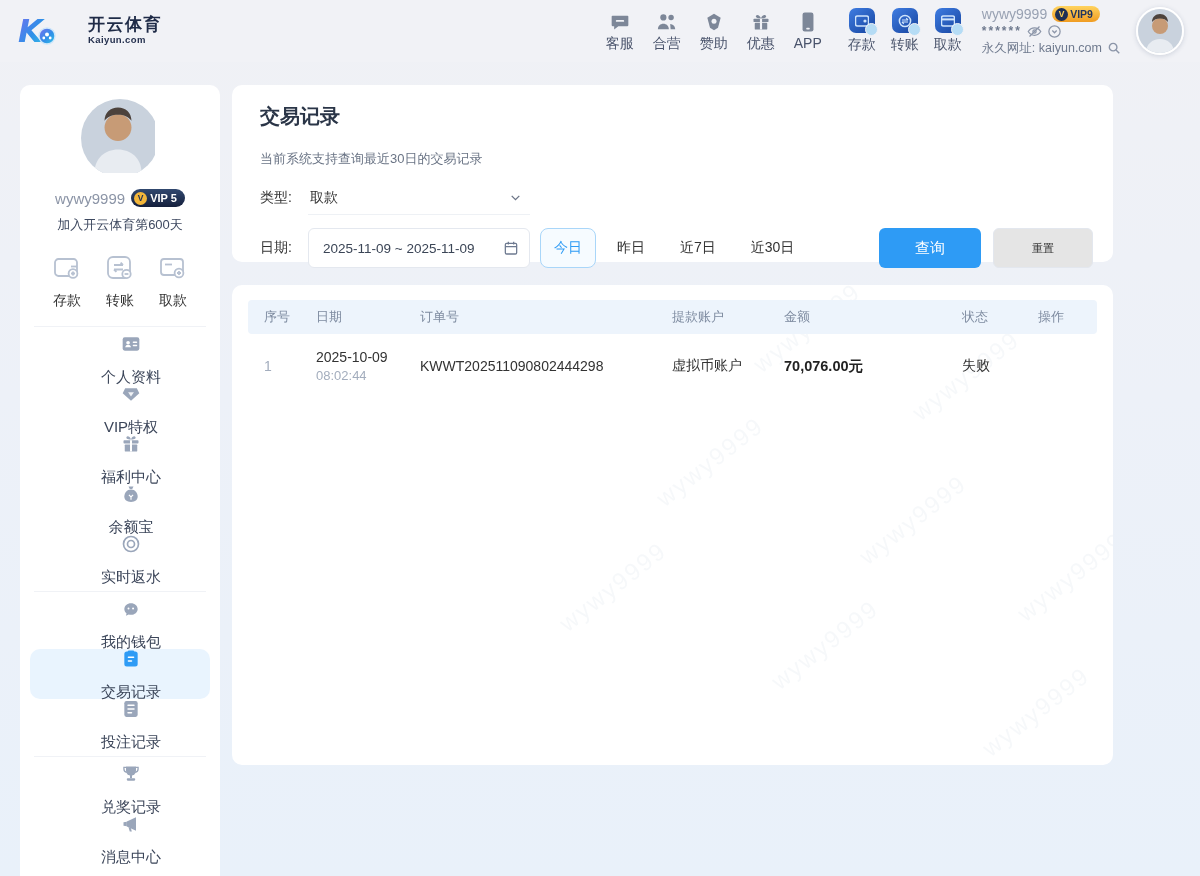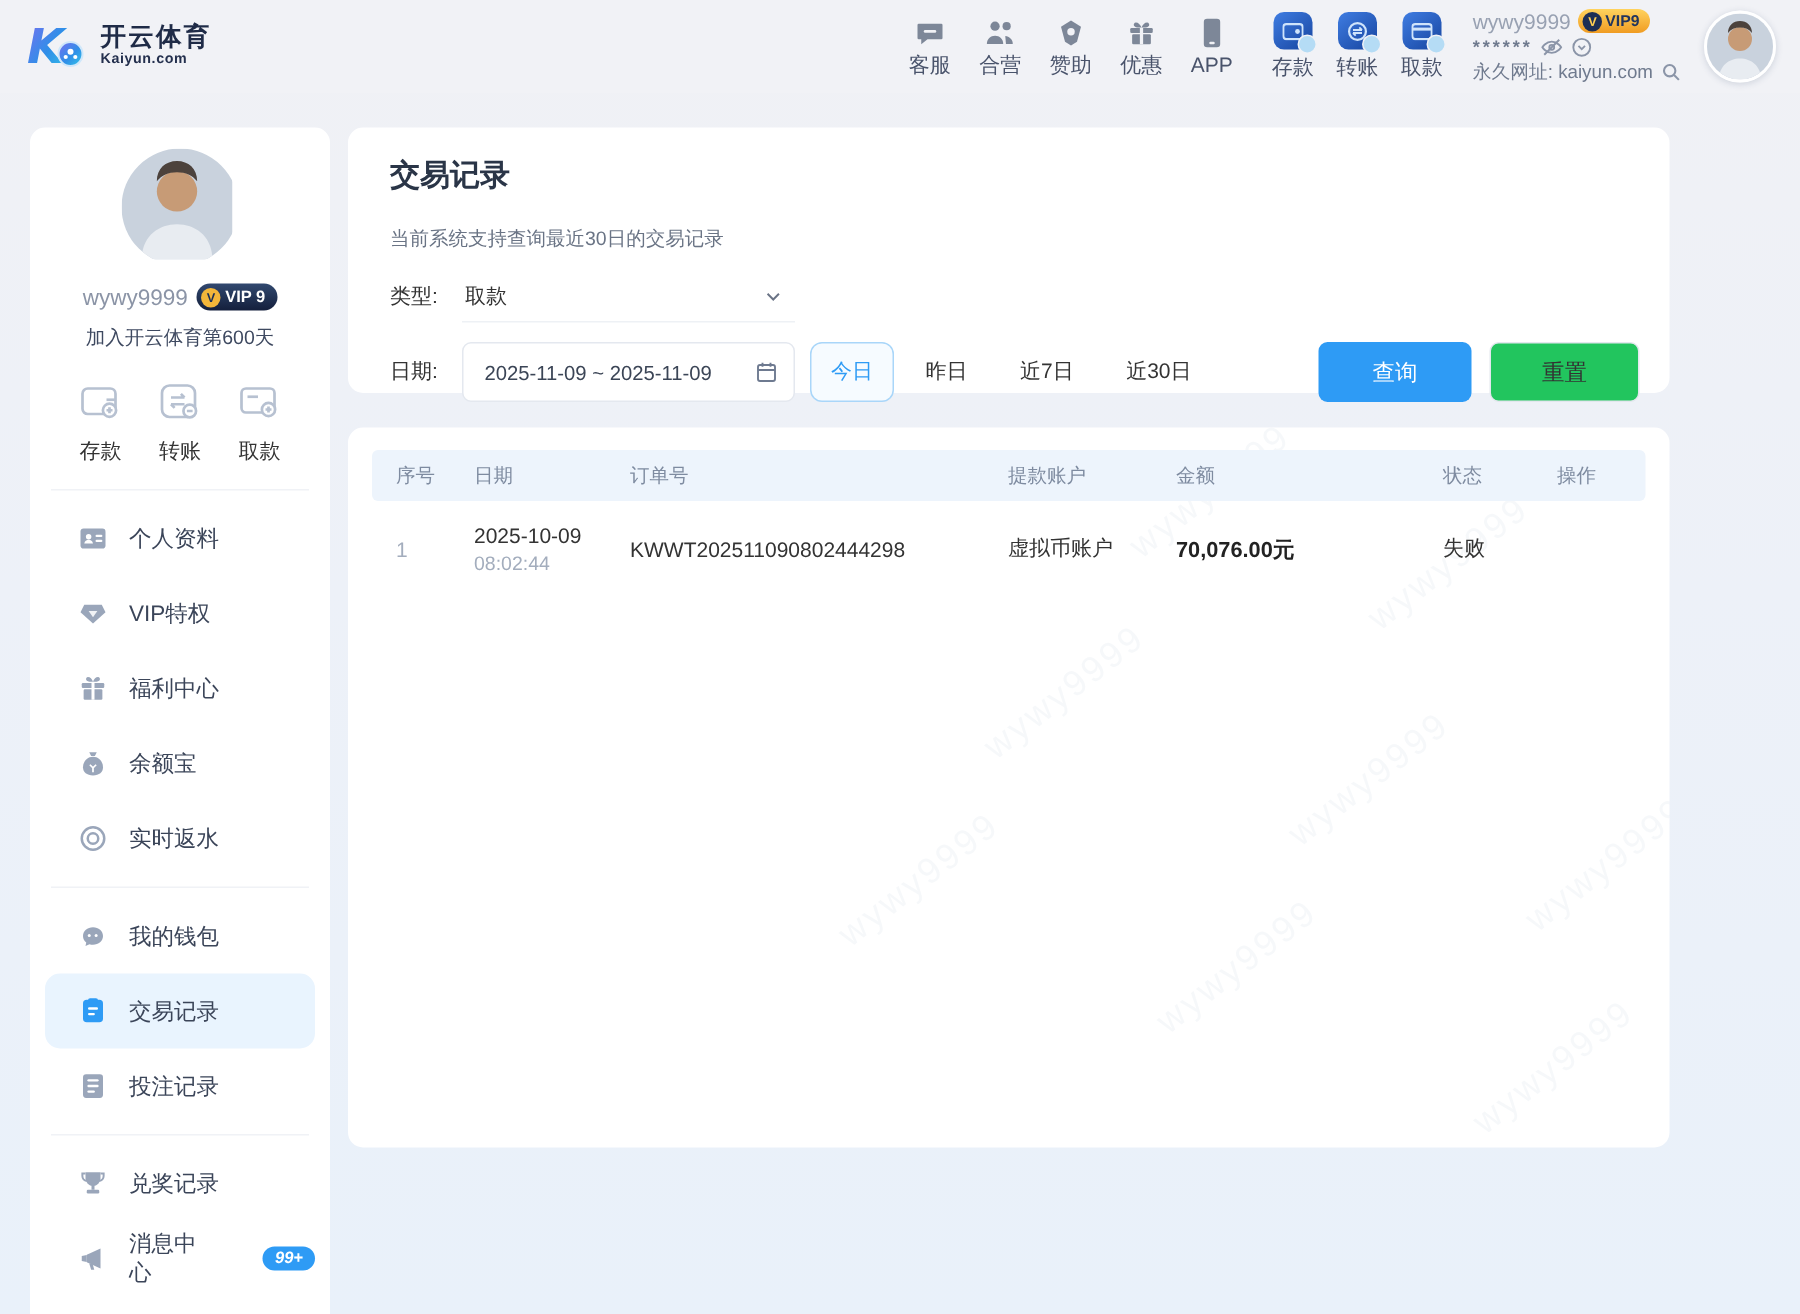--- a/index.html
+++ b/index.html
@@ -7,21 +7,21 @@
   body {
     font-family:"Liberation Sans","DejaVu Sans",sans-serif;
     background:linear-gradient(180deg,#f0f1f5 0%,#edf1f8 45%,#e9f1fa 100%);
     color:#333; overflow:hidden;
   }
   .page { width:1200px; height:876px; position:relative; }
 
   
   .topbar { height:62px; display:flex; align-items:center; padding:0 16px; background:#f1f2f6; }
   .logo { display:flex; align-items:center; gap:7px; cursor:pointer; }
-  .brand-txt { line-height:1.1; }
+  .brand-txt { line-height:1.1;margin-left:21px; }
   .brand-cn { font-size:17px; font-weight:800; color:#1f2b47; letter-spacing:1.5px; }
   .brand-en { font-size:9.5px; font-weight:700; color:#24304e; letter-spacing:.4px; }
   .topnav { display:flex; gap:24px; margin-left:16px; font-size:16px; color:#545f73; }
   .topnav span { cursor:pointer; }
 
   .top-icons { margin-left:auto; display:flex; gap:19px; text-align:center; }
   .top-ic { cursor:pointer; }
   .top-ic .glyph { height:22px; display:flex; align-items:flex-end; justify-content:center; color:#7d8798; }
   .top-ic .lbl { font-size:14px; color:#49536b; margin-top:3px; }
 
@@ -61,21 +61,21 @@
     font-size:11px; font-weight:700; color:#fff; }
   .vip-dark .vip-shield { background:#f3b63a; color:#1d2f55; }
   .join { text-align:center; font-size:13px; color:#3e4960; margin-top:9px; }
   .side-quick { display:flex; justify-content:space-between; padding:20px 24px 16px; }
   .sq { width:46px; text-align:center; cursor:pointer; }
   .sq .oicon { color:#b7c1d1; height:30px; display:flex; justify-content:center; }
   .sq .lbl { font-size:14px; color:#333; margin-top:8px; }
   .sdiv { border:none; border-top:1px solid #f0f2f6; margin:0 14px; }
   .smenu { padding:7px 0; }
   .sitem { height:50px; display:flex; align-items:center; gap:14px; padding-left:22px;
-    margin:0 10px; border-radius:10px; font-size:15px; color:#3b4559; cursor:pointer; }
+    margin:0 10px; border-radius:10px; font-size:15px; color:#3b4559; cursor:pointer;flex-direction:column; }
   .sitem .micon { width:20px; height:20px; color:#9aa6ba; flex:none; }
   .sitem.active { background:#e9f4fe; }
   .sitem.active .micon { color:#2e9bf5; }
   .badge-blue { margin-left:22px; background:#2e9bf5; color:#fff; font-size:11px; font-weight:700;
     border-radius:9px; padding:2px 8px;font-style:italic; }
 
   
   .main { flex:1; display:flex; flex-direction:column; gap:23px; min-width:0; }
   .card { background:#fff; border-radius:10px; }
   .filter-card { height:177px; padding:18px 20px 0 28px; }
@@ -89,22 +89,22 @@
     align-items:center; padding:0 10px 0 14px; font-size:13.5px; color:#3b4556; background:#fff; }
   .datebox .dtxt { flex:1; }
   .ranges { display:flex; align-items:center; margin-left:10px; gap:7px;justify-content:space-between; }
   .range { height:40px; padding:0 13px; display:flex; align-items:center; font-size:14px; color:#333;
     border-radius:8px; border:1px solid transparent; background:transparent; cursor:pointer;
     font-family:inherit; }
   .range.active { border-color:#a9d6f9; color:#2e9bf5; background:#f6fbff; }
   .fbtns { margin-left:auto; display:flex; gap:12px;font-family:Liberation Serif, serif; }
   .btn-primary { width:102px; height:40px; background:#2e9bf5; color:#fff; border:none; border-radius:6px;
     font-size:15px; cursor:pointer; font-family:inherit; }
-  .btn-plain { width:100px; height:40px; background:#22c55e; border:1px solid #e3e7ee; border-radius:6px;
-    color:#333; font-size:15px; cursor:pointer; font-family:inherit; }
+  .btn-plain { width:100px; height:40px; background:#e5e5e5; border:1px solid #e3e7ee; border-radius:6px;
+    color:#333; font-size:11px; cursor:pointer; font-family:inherit; }
 
   .table-card { height:480px; padding:15px 16px; position:relative; overflow:hidden; }
   table { width:100%; border-collapse:collapse; table-layout:fixed; position:relative; z-index:1; }
   thead th { background:#edf4fc; height:34px; font-weight:400; font-size:13px; color:#7e8ba0;
     text-align:left; padding-left:16px; }
   thead th:first-child { border-radius:4px 0 0 4px; }
   thead th:last-child { border-radius:0 4px 4px 0;margin-top:40px; }
   tbody td { padding:15px 0 15px 16px; font-size:14px; color:#333; vertical-align:middle; }
   .c-index { color:#a3adbd; }
   .c-time { color:#a3adbd; font-size:13px; margin-top:3px; }
@@ -280,21 +280,21 @@
             <rect width="44" height="44" fill="#c9d2dd"></rect>
             <circle cx="22" cy="17" r="8" fill="#c79b76"></circle>
             <path d="M8 44c0-9 6.5-14 14-14s14 5 14 14z" fill="#e8ecf1"></path>
             <path d="M14 13c0-5 3.5-8 8-8s8 3 8 8c-2-2.5-4.5-3.6-8-3.6S16 10.5 14 13z" fill="#4c423c"></path>
           </svg>
       </div>
       <div class="side-name">
         <span class="nm">wywy9999</span>
         <span class="vip-dark">
           <span class="vip-shield">V</span>
-          <span>VIP 9</span>
+          <span>VIP 5</span>
         </span>
       </div>
       <div class="join">加入开云体育第600天</div>
 
       <div class="side-quick">
         <div class="sq">
           <div class="oicon">
             <svg width="30" height="28" viewBox="0 0 30 28" fill="none" stroke="currentColor" stroke-width="1.8">
                 <rect x="3" y="5" width="22" height="17" rx="3.5"></rect>
                 <path d="M19 12.5h6"></path>

